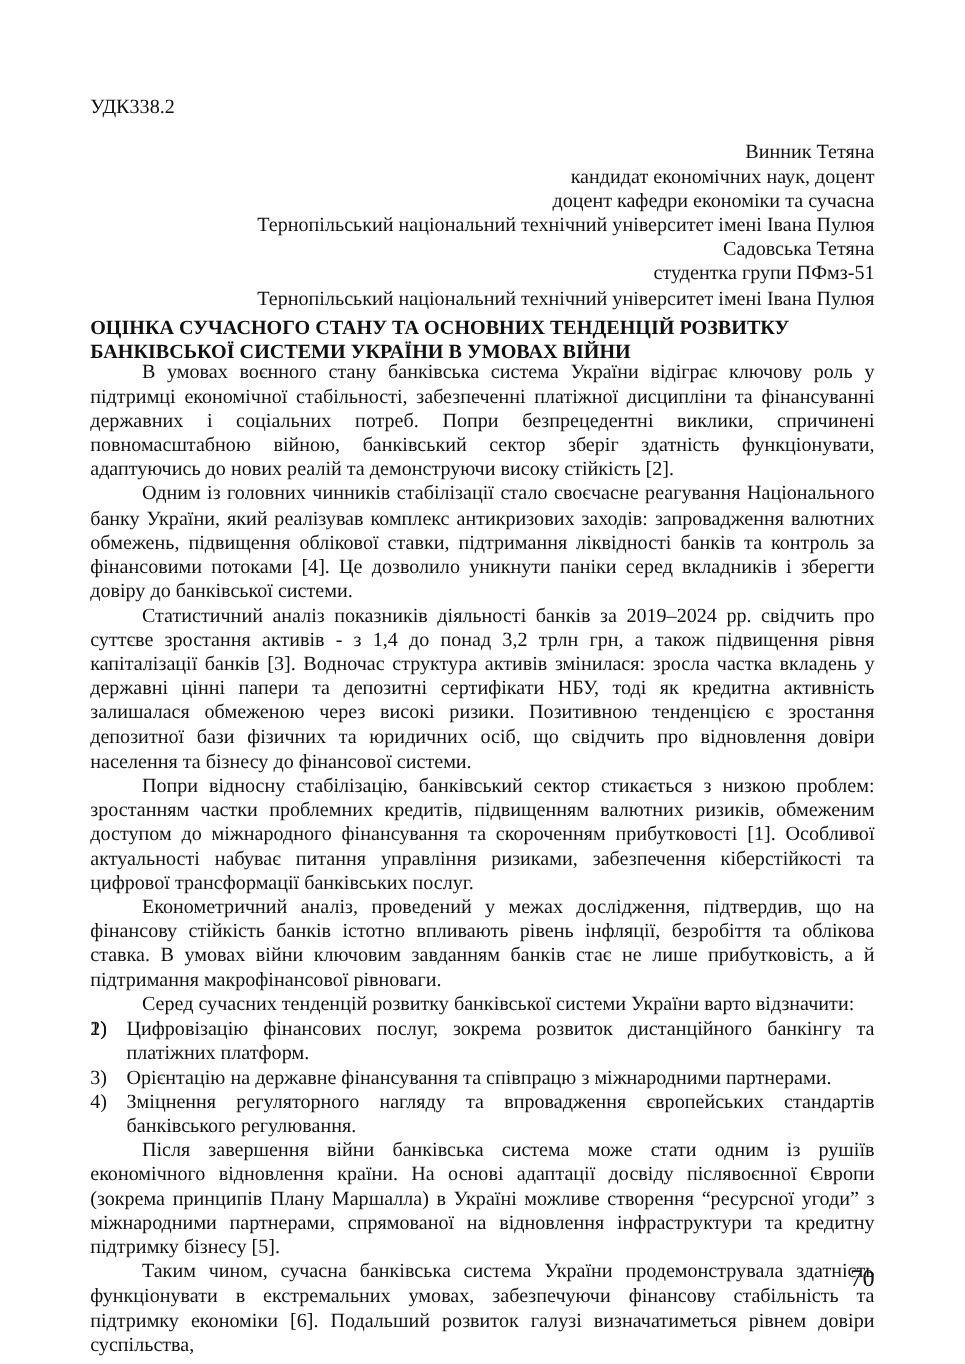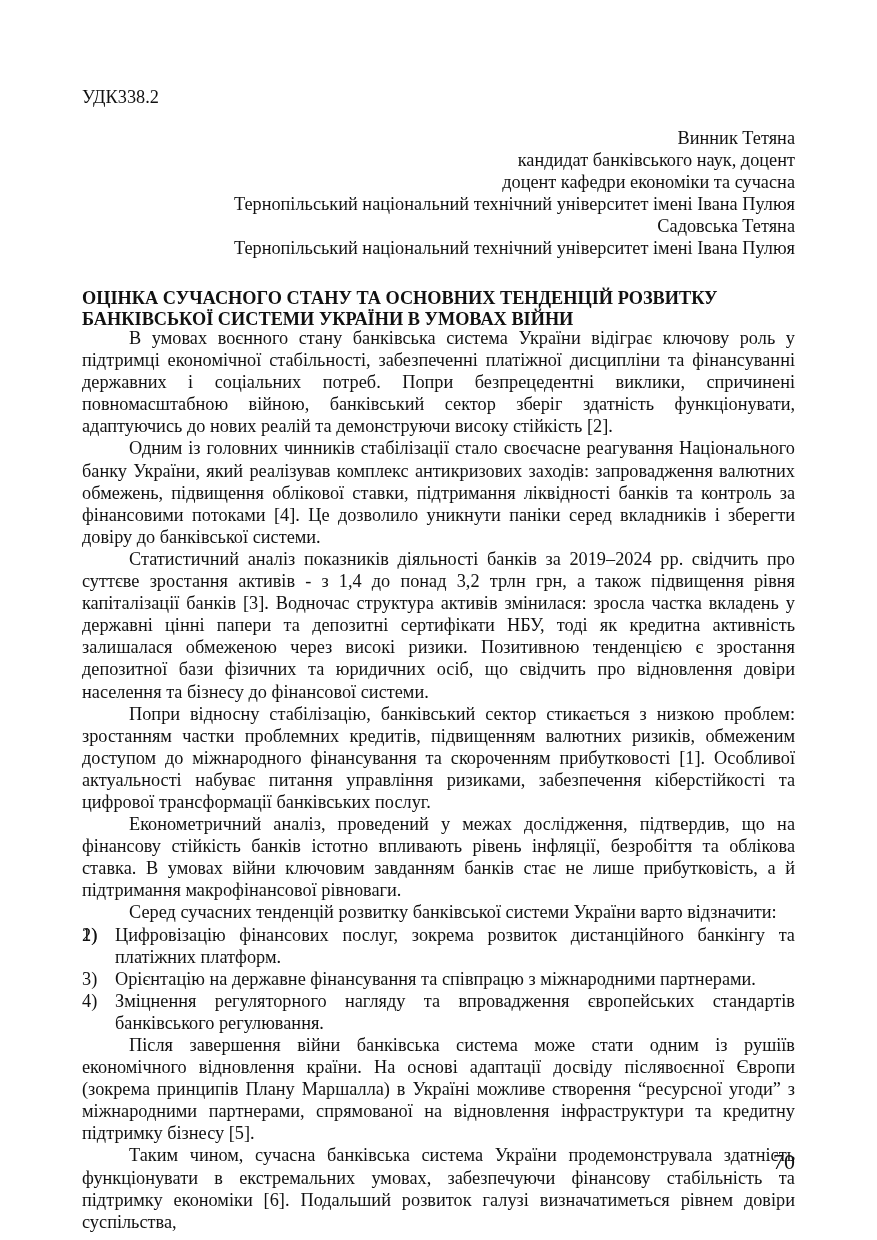--- a/index.html
+++ b/index.html
@@ -25,24 +25,25 @@
   .page-number { position: absolute; top: 1151px; right: 0; font-size: 22px; }
 </style>
 </head>
 <body>
 
 <div class="page">
   <div class="udk">УДК338.2</div>
 
   <div class="authors">
     <div class="author-name">Винник Тетяна</div>
-    <div>кандидат банківського наук, доцент</div>
+    <div>кандидат економічних наук, доцент</div>
     <div>доцент кафедри економіки та сучасна</div>
     <div>Тернопільський національний технічний університет імені Івана Пулюя</div>
     <div class="author-name">Садовська Тетяна</div>
+    <div>студентка групи ПФмз-51</div>
     <div>Тернопільський національний технічний університет імені Івана Пулюя</div>
   </div>
 
   <div class="title">
     <div>ОЦІНКА СУЧАСНОГО СТАНУ ТА ОСНОВНИХ ТЕНДЕНЦІЙ РОЗВИТКУ</div>
     <div>БАНКІВСЬКОЇ СИСТЕМИ УКРАЇНИ В УМОВАХ ВІЙНИ</div>
   </div>
 
   <div class="body">
     <p>В умовах воєнного стану банківська система України відіграє ключову роль у підтримці економічної стабільності, забезпеченні платіжної дисципліни та фінансуванні державних і соціальних потреб. Попри безпрецедентні виклики, спричинені повномасштабною війною, банківський сектор зберіг здатність функціонувати, адаптуючись до нових реалій та демонструючи високу стійкість [2].</p>

